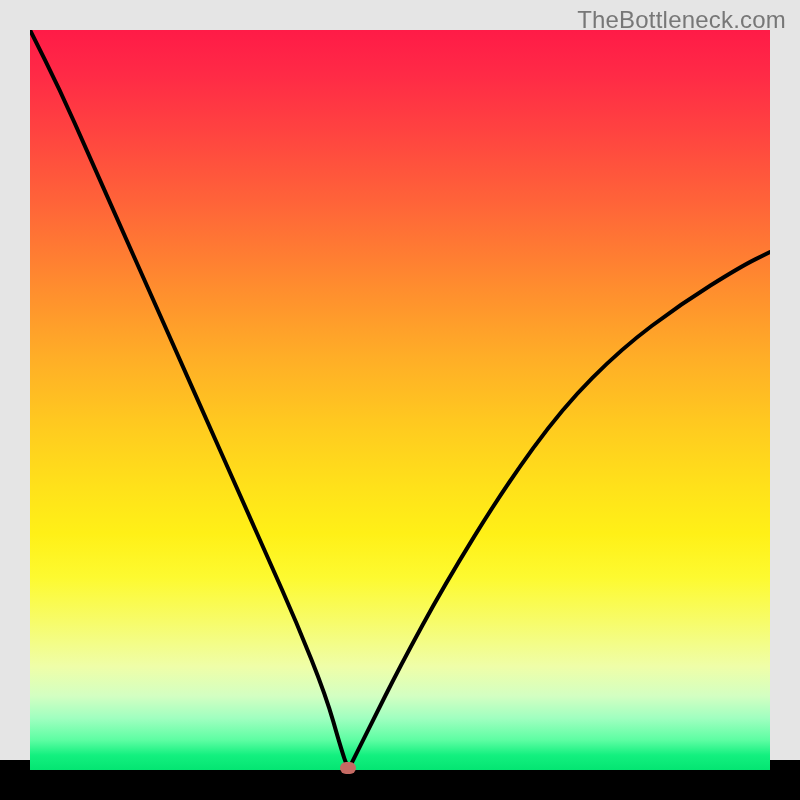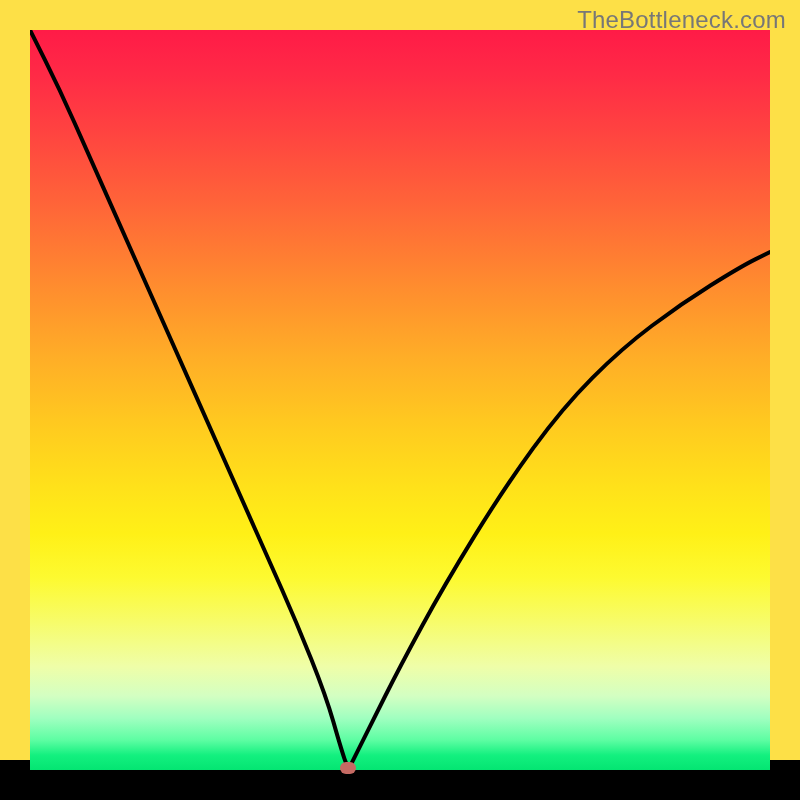--- a/index.html
+++ b/index.html
@@ -8,21 +8,21 @@
     width: 800px;
     height: 800px;
     background: #000;
     font-family: Arial, Helvetica, sans-serif;
     overflow: hidden;
   }
   .outer {
     position: relative;
     width: 800px;
     height: 760px;
-    background: #fde047;
+    background: #e5e5e5;
     text-align: right;
   }
   .watermark {
     position: absolute;
     top: 6px;
     right: 14px;
     color: #777;
     font-size: 24px;
     font-weight: 500;
     letter-spacing: 0.2px;

